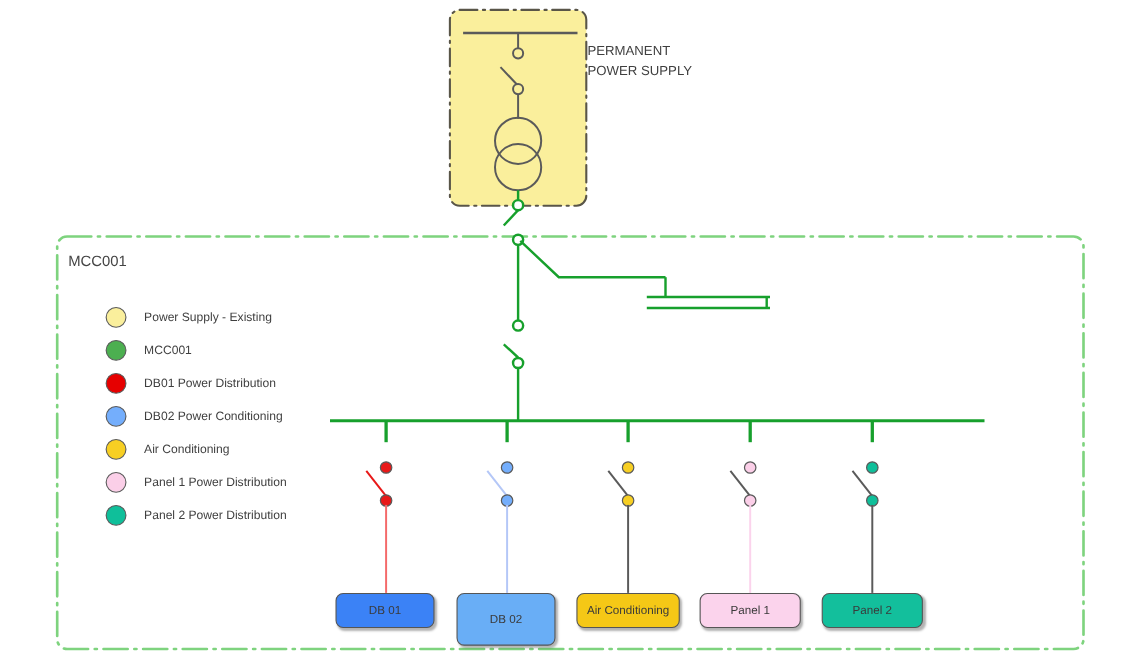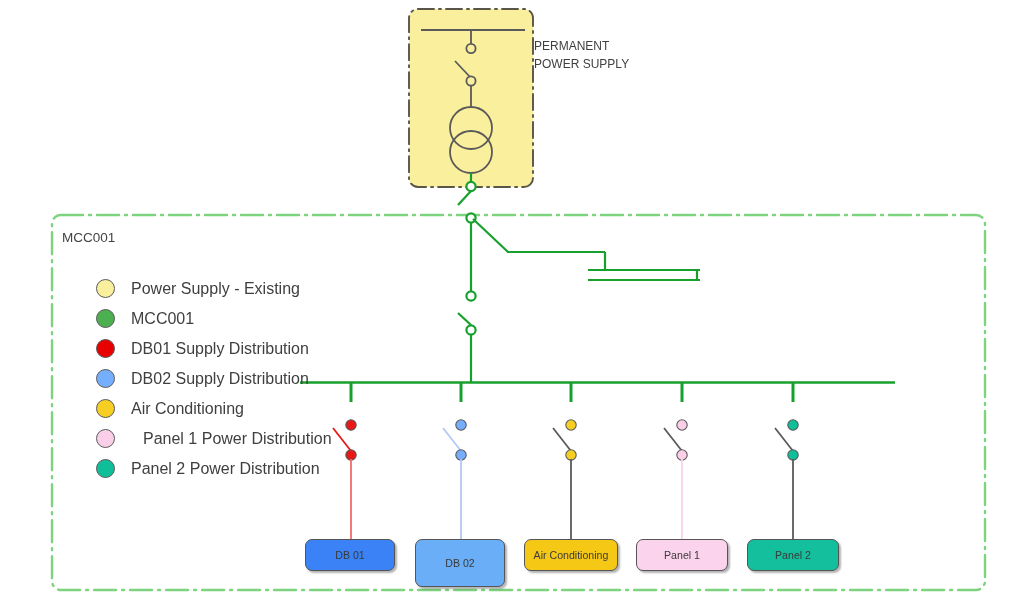--- a/index.html
+++ b/index.html
@@ -4,21 +4,21 @@
 <style>
   html,body{margin:0;padding:0;background:#ffffff;}
   body{width:1024px;height:610px;position:relative;overflow:hidden;
        font-family:"Liberation Sans","DejaVu Sans",sans-serif;}
   #canvas{position:absolute;left:0;top:0;width:1024px;height:610px;}
   .lbl{position:absolute;color:#444444;white-space:pre;}
   #supply-label{left:534px;top:38px;font-size:12px;line-height:17.5px;color:#3f3f3f;}
   #mcc-label{left:62px;top:230px;font-size:13.5px;color:#444444;}
   .legend-row{position:absolute;display:flex;align-items:center;}
   .legend-dot{width:19px;height:19px;border-radius:50%;border:1.3px solid #5a5a5a;box-sizing:border-box;flex:0 0 auto;}
-  .legend-text{margin-left:16px;font-size:16px;color:#3f3f3f;white-space:nowrap;}
+  .legend-text{margin-left:16px;font-size:11px;color:#3f3f3f;white-space:nowrap;}
   .eq-box{position:absolute;box-sizing:border-box;border:1.6px solid #555555;border-radius:7px;
           display:flex;align-items:center;justify-content:center;font-size:10.6px;color:#3a3a3a;
           box-shadow:2px 2px 2px rgba(0,0,0,0.30);}
 </style>
 </head>
 <body>
 
 <svg id="canvas" viewBox="0 0 1024 610">
 
   <rect x="52" y="215" width="933" height="375" rx="9" ry="9" fill="none" stroke="#7ed37e" stroke-width="2.4" stroke-dasharray="22 6 2 6" stroke-linecap="round"></rect>
@@ -97,31 +97,31 @@
     <div class="legend-row" style="left: 96px; top: 279px;">
       <span class="legend-dot" style="background: rgb(250, 239, 156);"></span>
       <span class="legend-text">Power Supply - Existing</span>
     </div>
     <div class="legend-row" style="left: 96px; top: 309px;">
       <span class="legend-dot" style="background: rgb(76, 175, 80);"></span>
       <span class="legend-text">MCC001</span>
     </div>
     <div class="legend-row" style="left: 96px; top: 339px;">
       <span class="legend-dot" style="background: rgb(230, 0, 0);"></span>
-      <span class="legend-text">DB01 Supply Distribution</span>
+      <span class="legend-text">DB01 Power Distribution</span>
     </div>
     <div class="legend-row" style="left: 96px; top: 369px;">
       <span class="legend-dot" style="background: rgb(116, 174, 252);"></span>
-      <span class="legend-text">DB02 Supply Distribution</span>
+      <span class="legend-text">DB02 Power Conditioning</span>
     </div>
     <div class="legend-row" style="left: 96px; top: 399px;">
       <span class="legend-dot" style="background: rgb(247, 207, 35);"></span>
       <span class="legend-text">Air Conditioning</span>
     </div>
-    <div class="legend-row" style="left: 96px; top: 429px; gap: 12px;">
+    <div class="legend-row" style="left: 96px; top: 429px;">
       <span class="legend-dot" style="background: rgb(251, 207, 232);"></span>
       <span class="legend-text">Panel 1 Power Distribution</span>
     </div>
     <div class="legend-row" style="left: 96px; top: 459px; align-items: center;">
       <span class="legend-dot" style="background: rgb(15, 191, 154);"></span>
       <span class="legend-text">Panel 2 Power Distribution</span>
     </div>
   </div>
 
 <div id="eq-layer">

